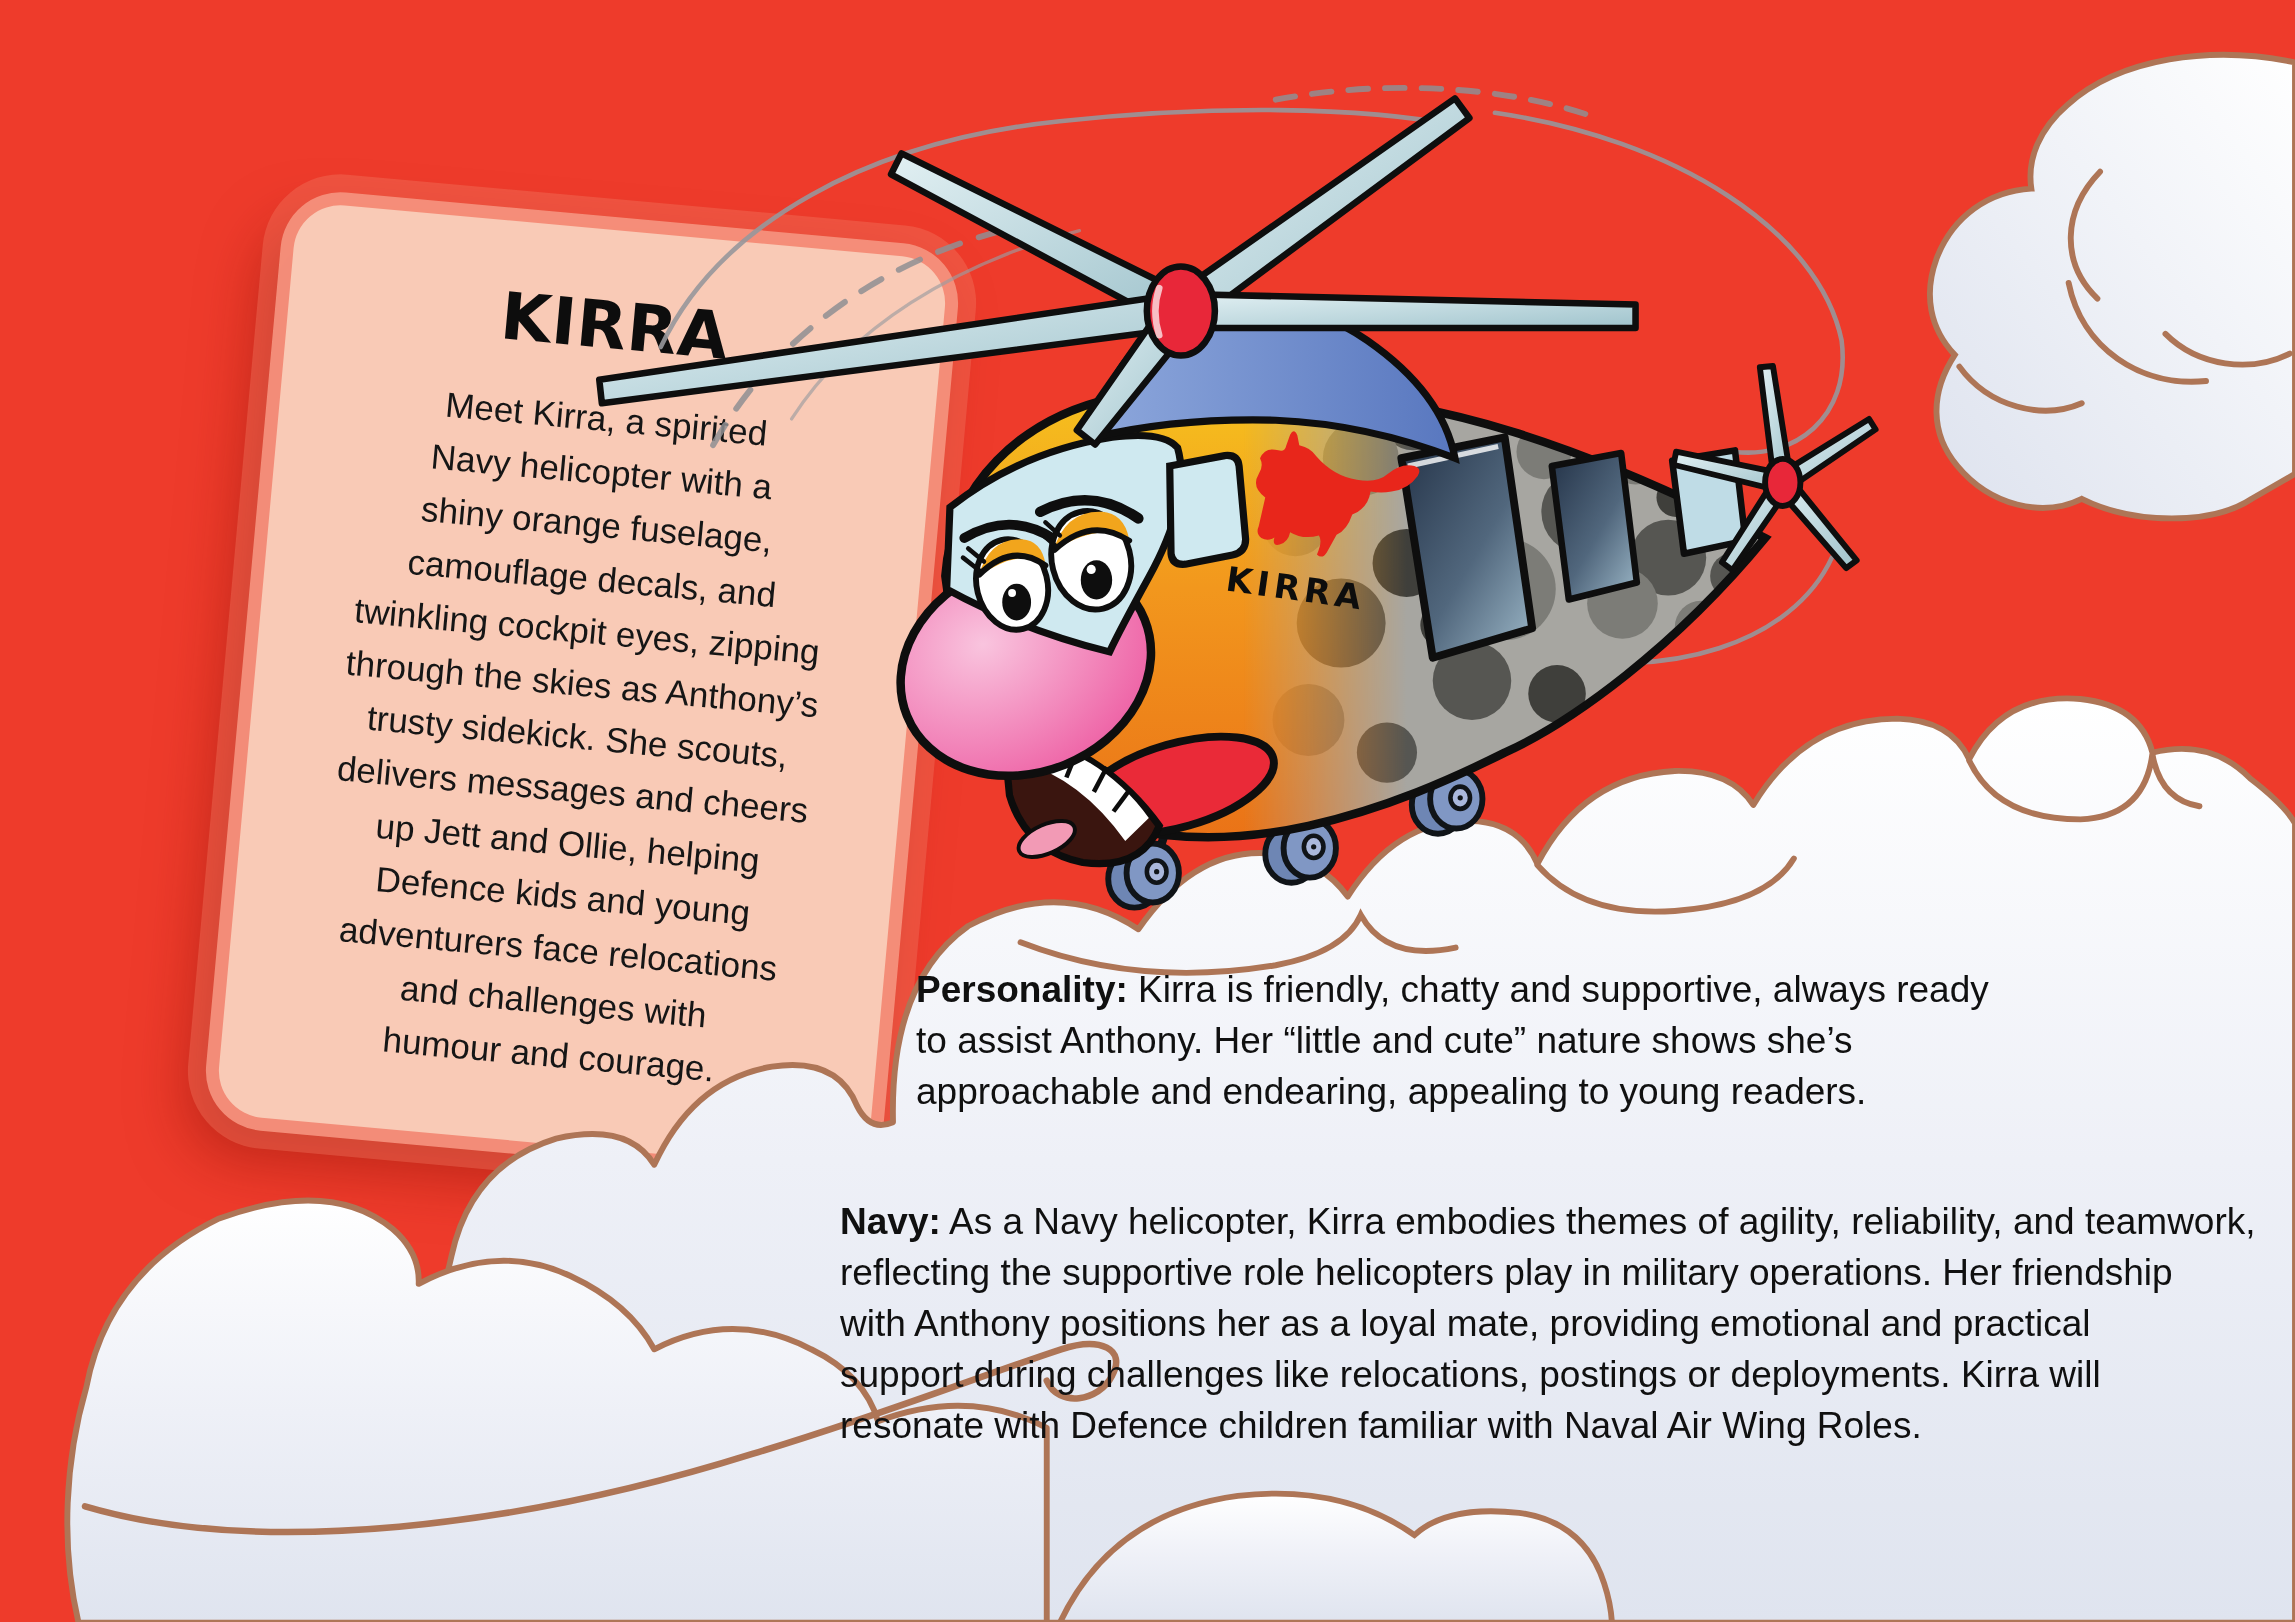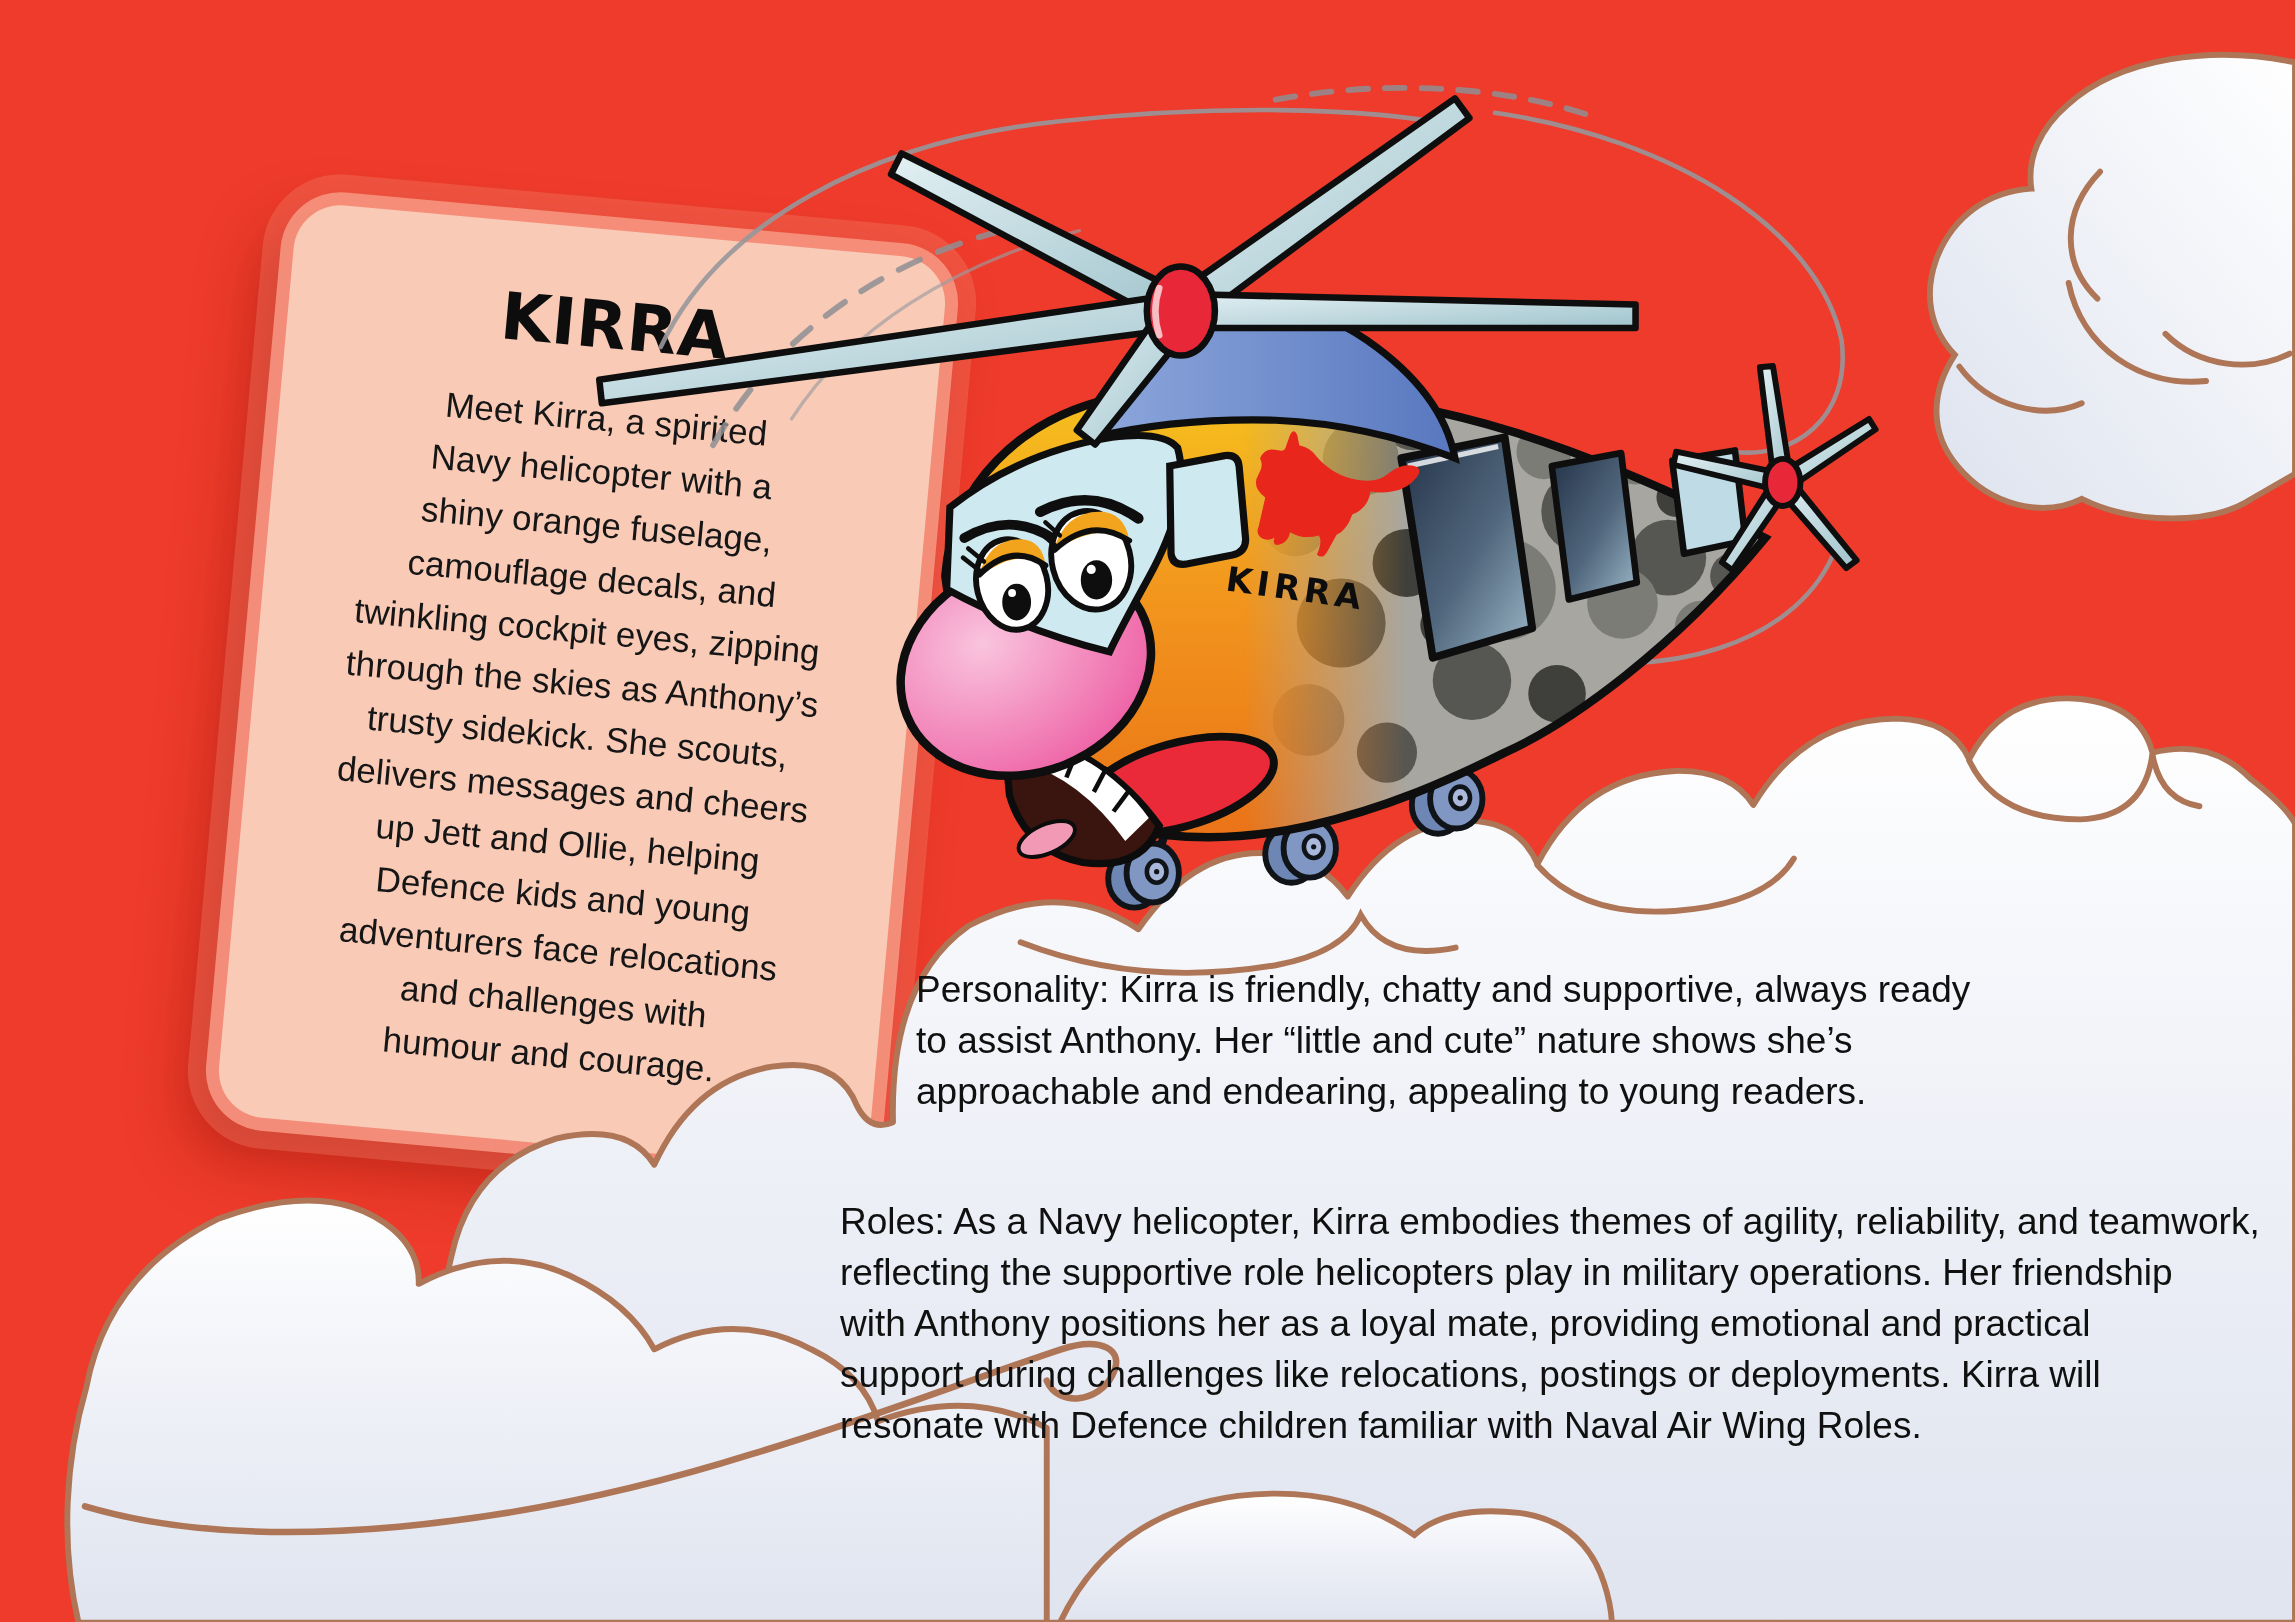--- a/index.html
+++ b/index.html
@@ -23,21 +23,21 @@
   .card-title{
     font-family:"DejaVu Sans", sans-serif;
     font-size:65px; font-weight:800; letter-spacing:0.7px; color:#0d0d0d;
   }
   .card-body{
     margin-top:29px; font-size:35px; line-height:1.52; color:#161616;
     white-space:pre-line;
   }
   
   .para{ position:absolute; z-index:3; color:#101010; font-size:37px; line-height:1.38; white-space:pre-line; }
-  .para b{ font-weight:400; }
+  .para b{ font-weight:700; }
   .personality{ left:916px; top:913px; }
   .role{ left:840px; top:1145px; }
   
   .art{ position:absolute; left:0; top:0; z-index:2; }
 </style>
 </head>
 <body>
 
 <div class="canvas">
 
@@ -331,21 +331,21 @@
       </g>
     </g>
   </svg>
 
   <div class="para personality">
     <b>Personality:</b><span> Kirra is friendly, chatty and supportive, always ready
 to assist Anthony. Her “little and cute” nature shows she’s
 approachable and endearing, appealing to young readers.</span>
   </div>
   <div class="para role">
-    <b>Roles:</b><span> As a Navy helicopter, Kirra embodies themes of agility, reliability, and teamwork,
+    <b>Navy:</b><span> As a Navy helicopter, Kirra embodies themes of agility, reliability, and teamwork,
 reflecting the supportive role helicopters play in military operations. Her friendship
 with Anthony positions her as a loyal mate, providing emotional and practical
 support during challenges like relocations, postings or deployments. Kirra will
 resonate with Defence children familiar with Naval Air Wing Roles.</span>
   </div>
 
 </div>
 
 
 </body></html>

